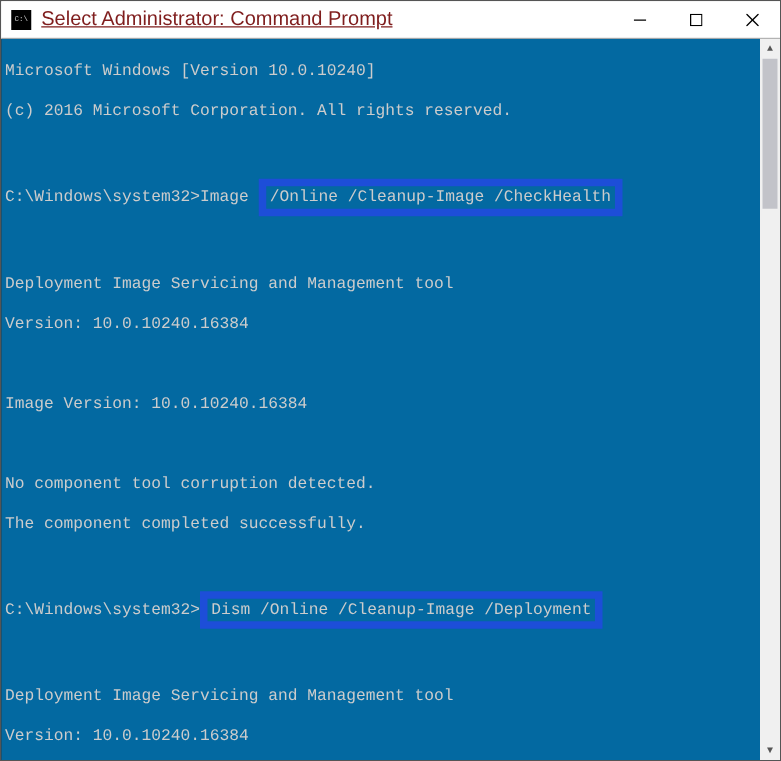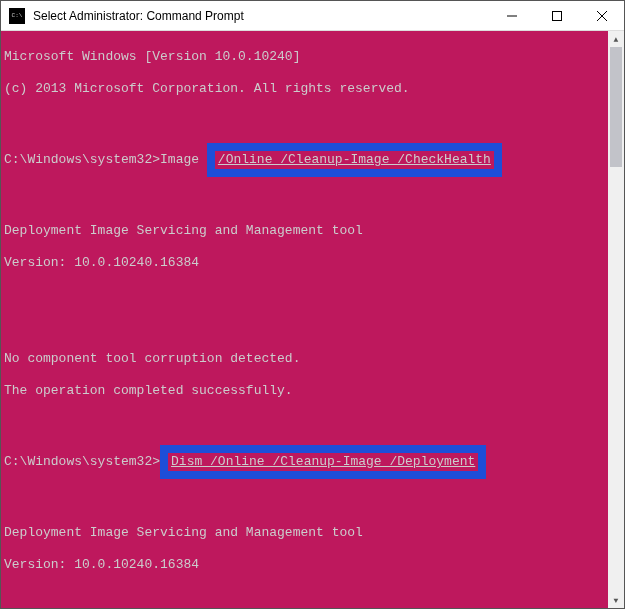--- a/index.html
+++ b/index.html
@@ -37,22 +37,23 @@
 .titlebar-icon::after {
   content: "C:\\";
   color: #ccc;
   font-size: 6px;
   line-height: 1;
 }
 .titlebar-title {
   flex: 1;
   padding-left: 8px;
   font-family: "Segoe UI", Tahoma, sans-serif;
-  font-size: 12px;
-  color: #000000;
+  font-size: 16px;
+  color: #7f1d1d;
+  text-decoration: underline;
 }
 .titlebar-buttons {
   display: flex;
 }
 .titlebar-btn {
   width: 45px;
   height: 29px;
   display: flex;
   align-items: center;
   justify-content: center;
@@ -62,38 +63,37 @@
 }
 .titlebar-btn svg { display: block; }
 .terminal-wrap {
   flex: 1;
   background: #000;
   display: flex;
   overflow: hidden;
 }
 .terminal {
   flex: 1;
-  background: #be185d;
+  background: #0369a1;
   color: #ccc;
   font-family: Consolas, "Courier New", monospace;
   font-size: 13px;
   line-height: 16px;
   padding: 2px 0 2px 3px;
   white-space: pre;
   overflow: hidden;
 }
 .terminal .line {
   display: block;
 }
 .highlight {
-  border: 8px solid #1d4ed8;
+  border: 6px solid #1d4ed8;
   padding: 1px 3px;
   display: inline-block;
   margin: -2px 0;
-  text-decoration: underline;
 }
 .scrollbar {
   width: 16px;
   background: #f0f0f0;
   display: flex;
   flex-direction: column;
 }
 .scroll-arrow {
   height: 16px;
   background: #f0f0f0;
@@ -140,30 +140,31 @@
         <svg width="10" height="10">
             <line x1="0" y1="0" x2="10" y2="10" stroke="#000" stroke-width="1"></line>
             <line x1="10" y1="0" x2="0" y2="10" stroke="#000" stroke-width="1"></line>
           </svg>
       </div>
     </div>
   </div>
   <div class="terminal-wrap">
     <div class="terminal">
 <span class="line">Microsoft Windows [Version 10.0.10240]</span>
-<span class="line">(c) 2013 Microsoft Corporation. All rights reserved.</span>
+<span class="line">(c) 2016 Microsoft Corporation. All rights reserved.</span>
 <div class="blank"></div>
 <span class="line"><span>C:\Windows\system32&gt;</span><span>Image </span><span class="highlight">/Online /Cleanup-Image /CheckHealth</span></span>
 <div class="blank"></div>
 <span class="line">Deployment Image Servicing and Management tool</span>
 <span class="line">Version: 10.0.10240.16384</span>
 <div class="blank"></div>
+<span class="line">Image Version: 10.0.10240.16384</span>
 <div class="blank"></div>
 <span class="line">No component tool corruption detected.</span>
-<span class="line">The operation completed successfully.</span>
+<span class="line">The component completed successfully.</span>
 <div class="blank"></div>
 <span class="line"><span>C:\Windows\system32&gt;</span><span class="highlight">Dism /Online /Cleanup-Image /Deployment</span></span>
 <div class="blank"></div>
 <span class="line">Deployment Image Servicing and Management tool</span>
 <span class="line">Version: 10.0.10240.16384</span>
 <div class="blank"></div>
 
 
 
 

